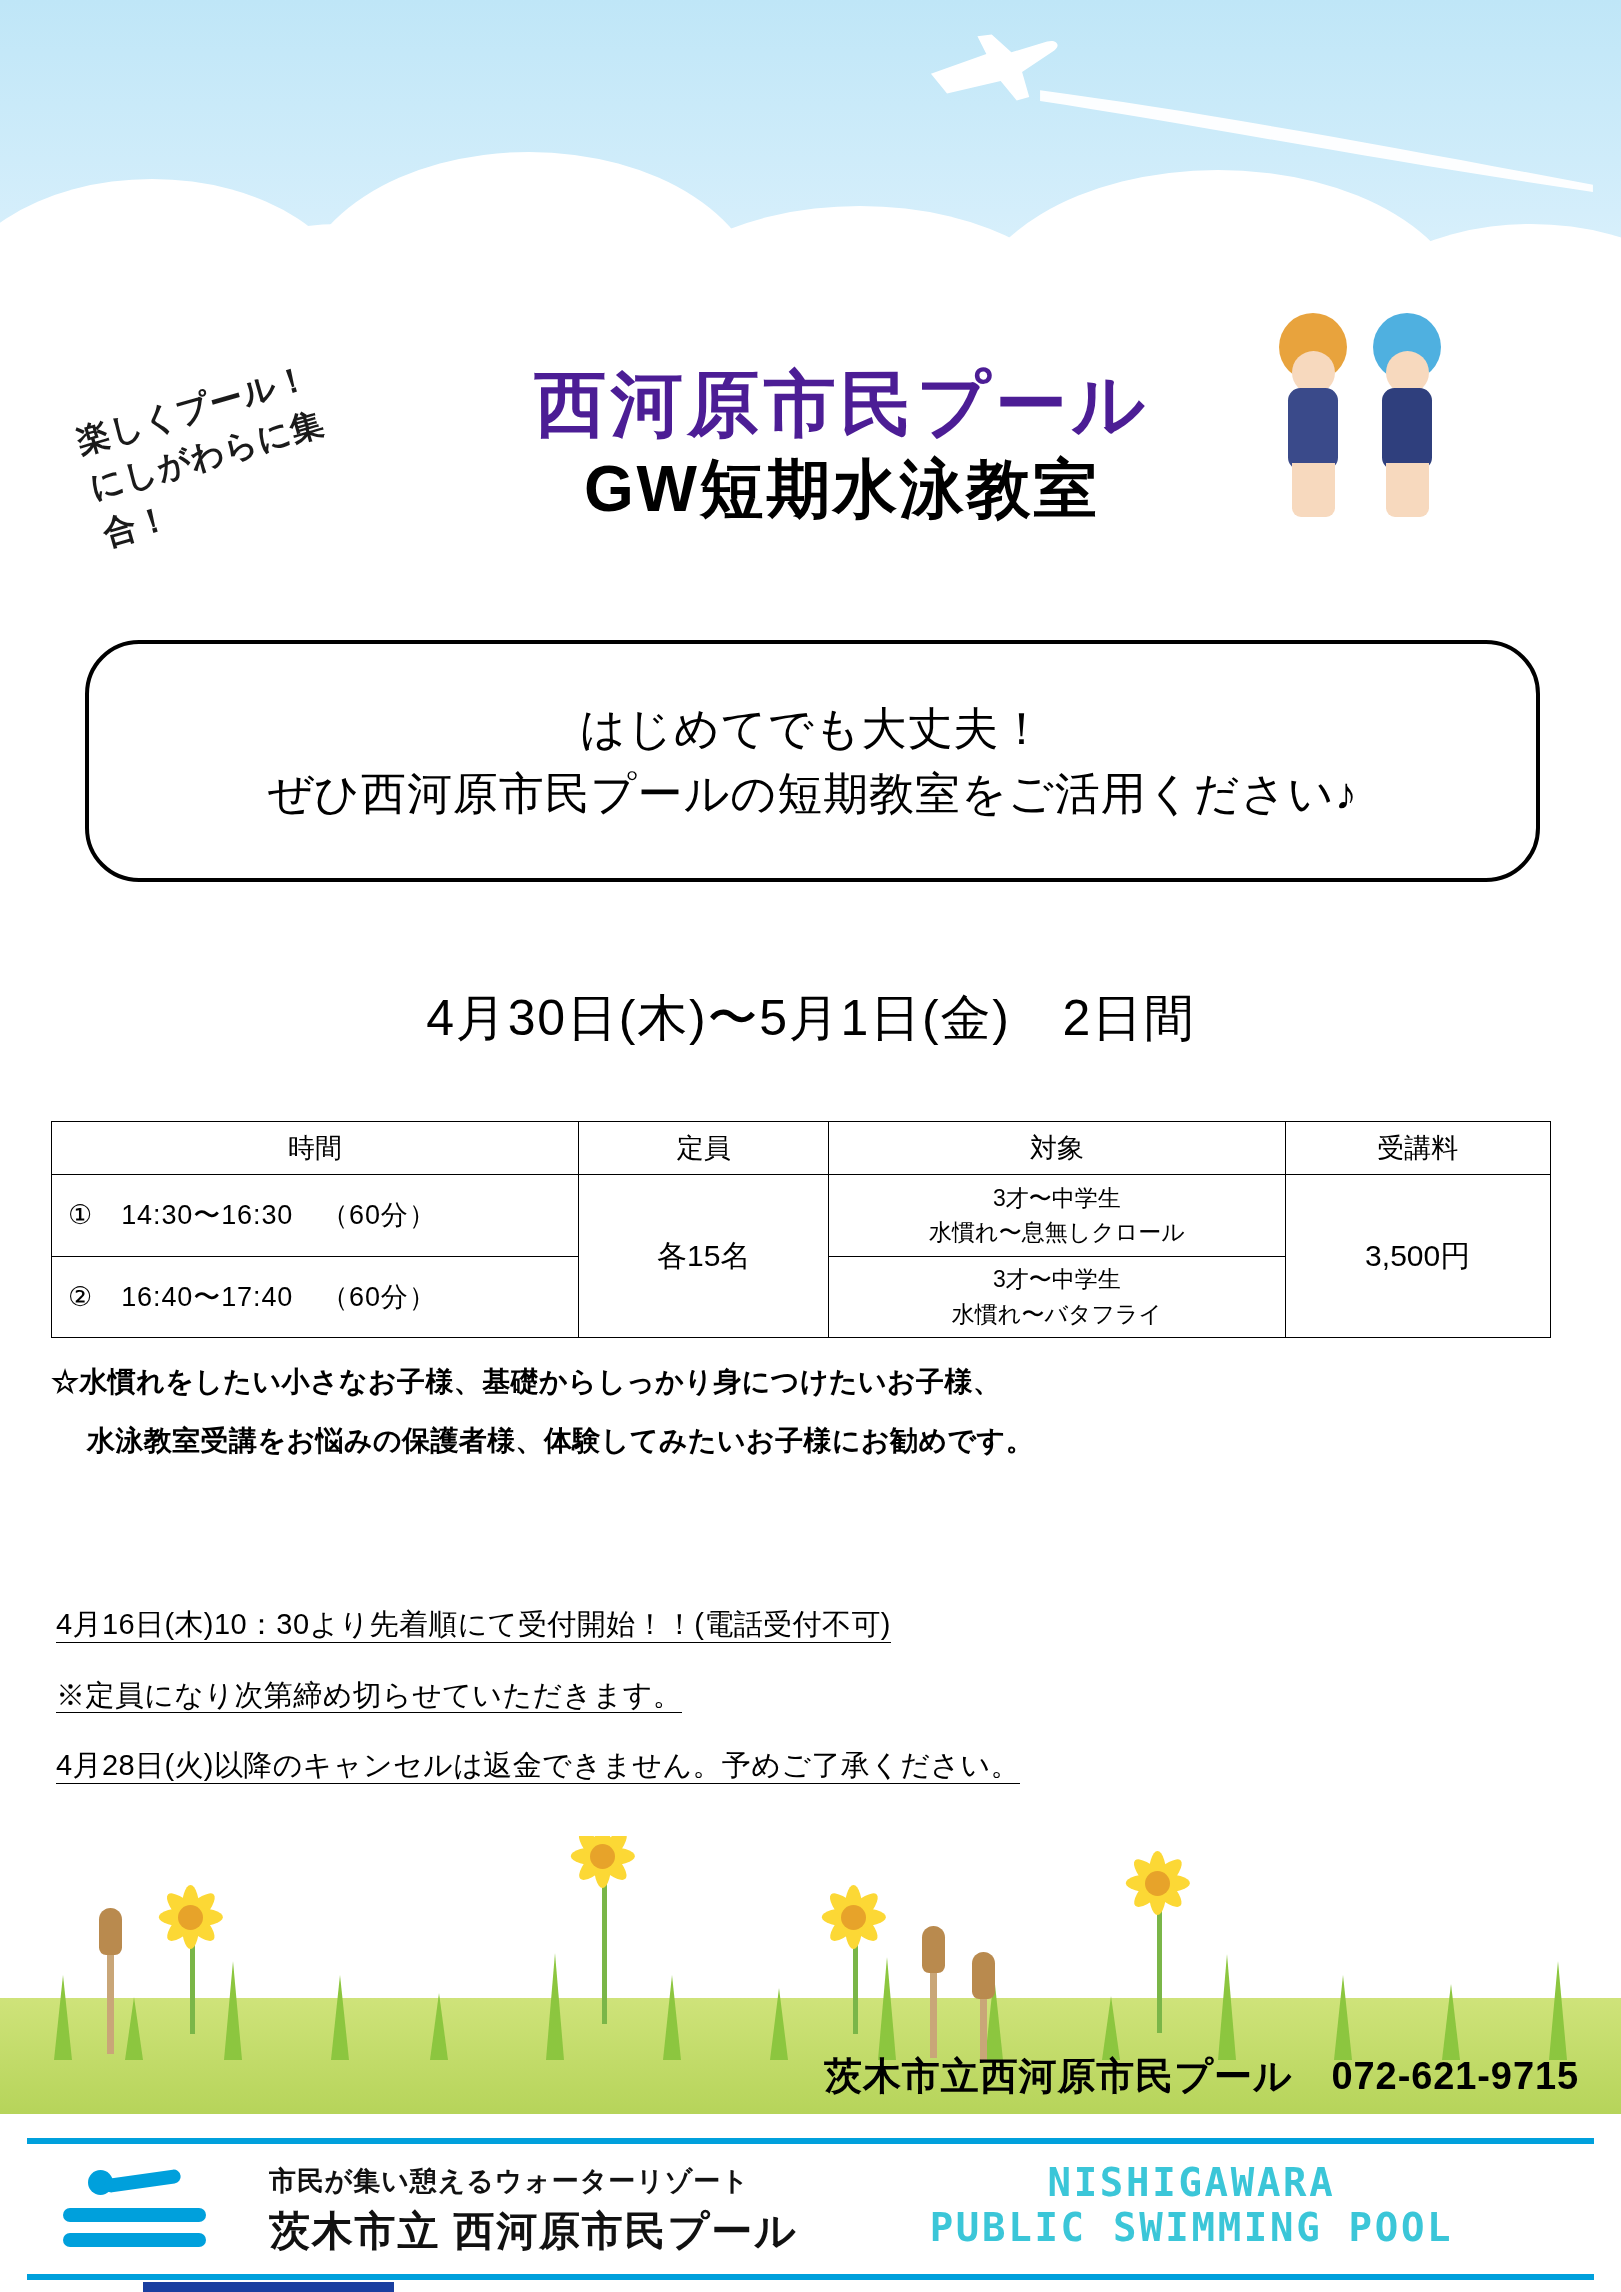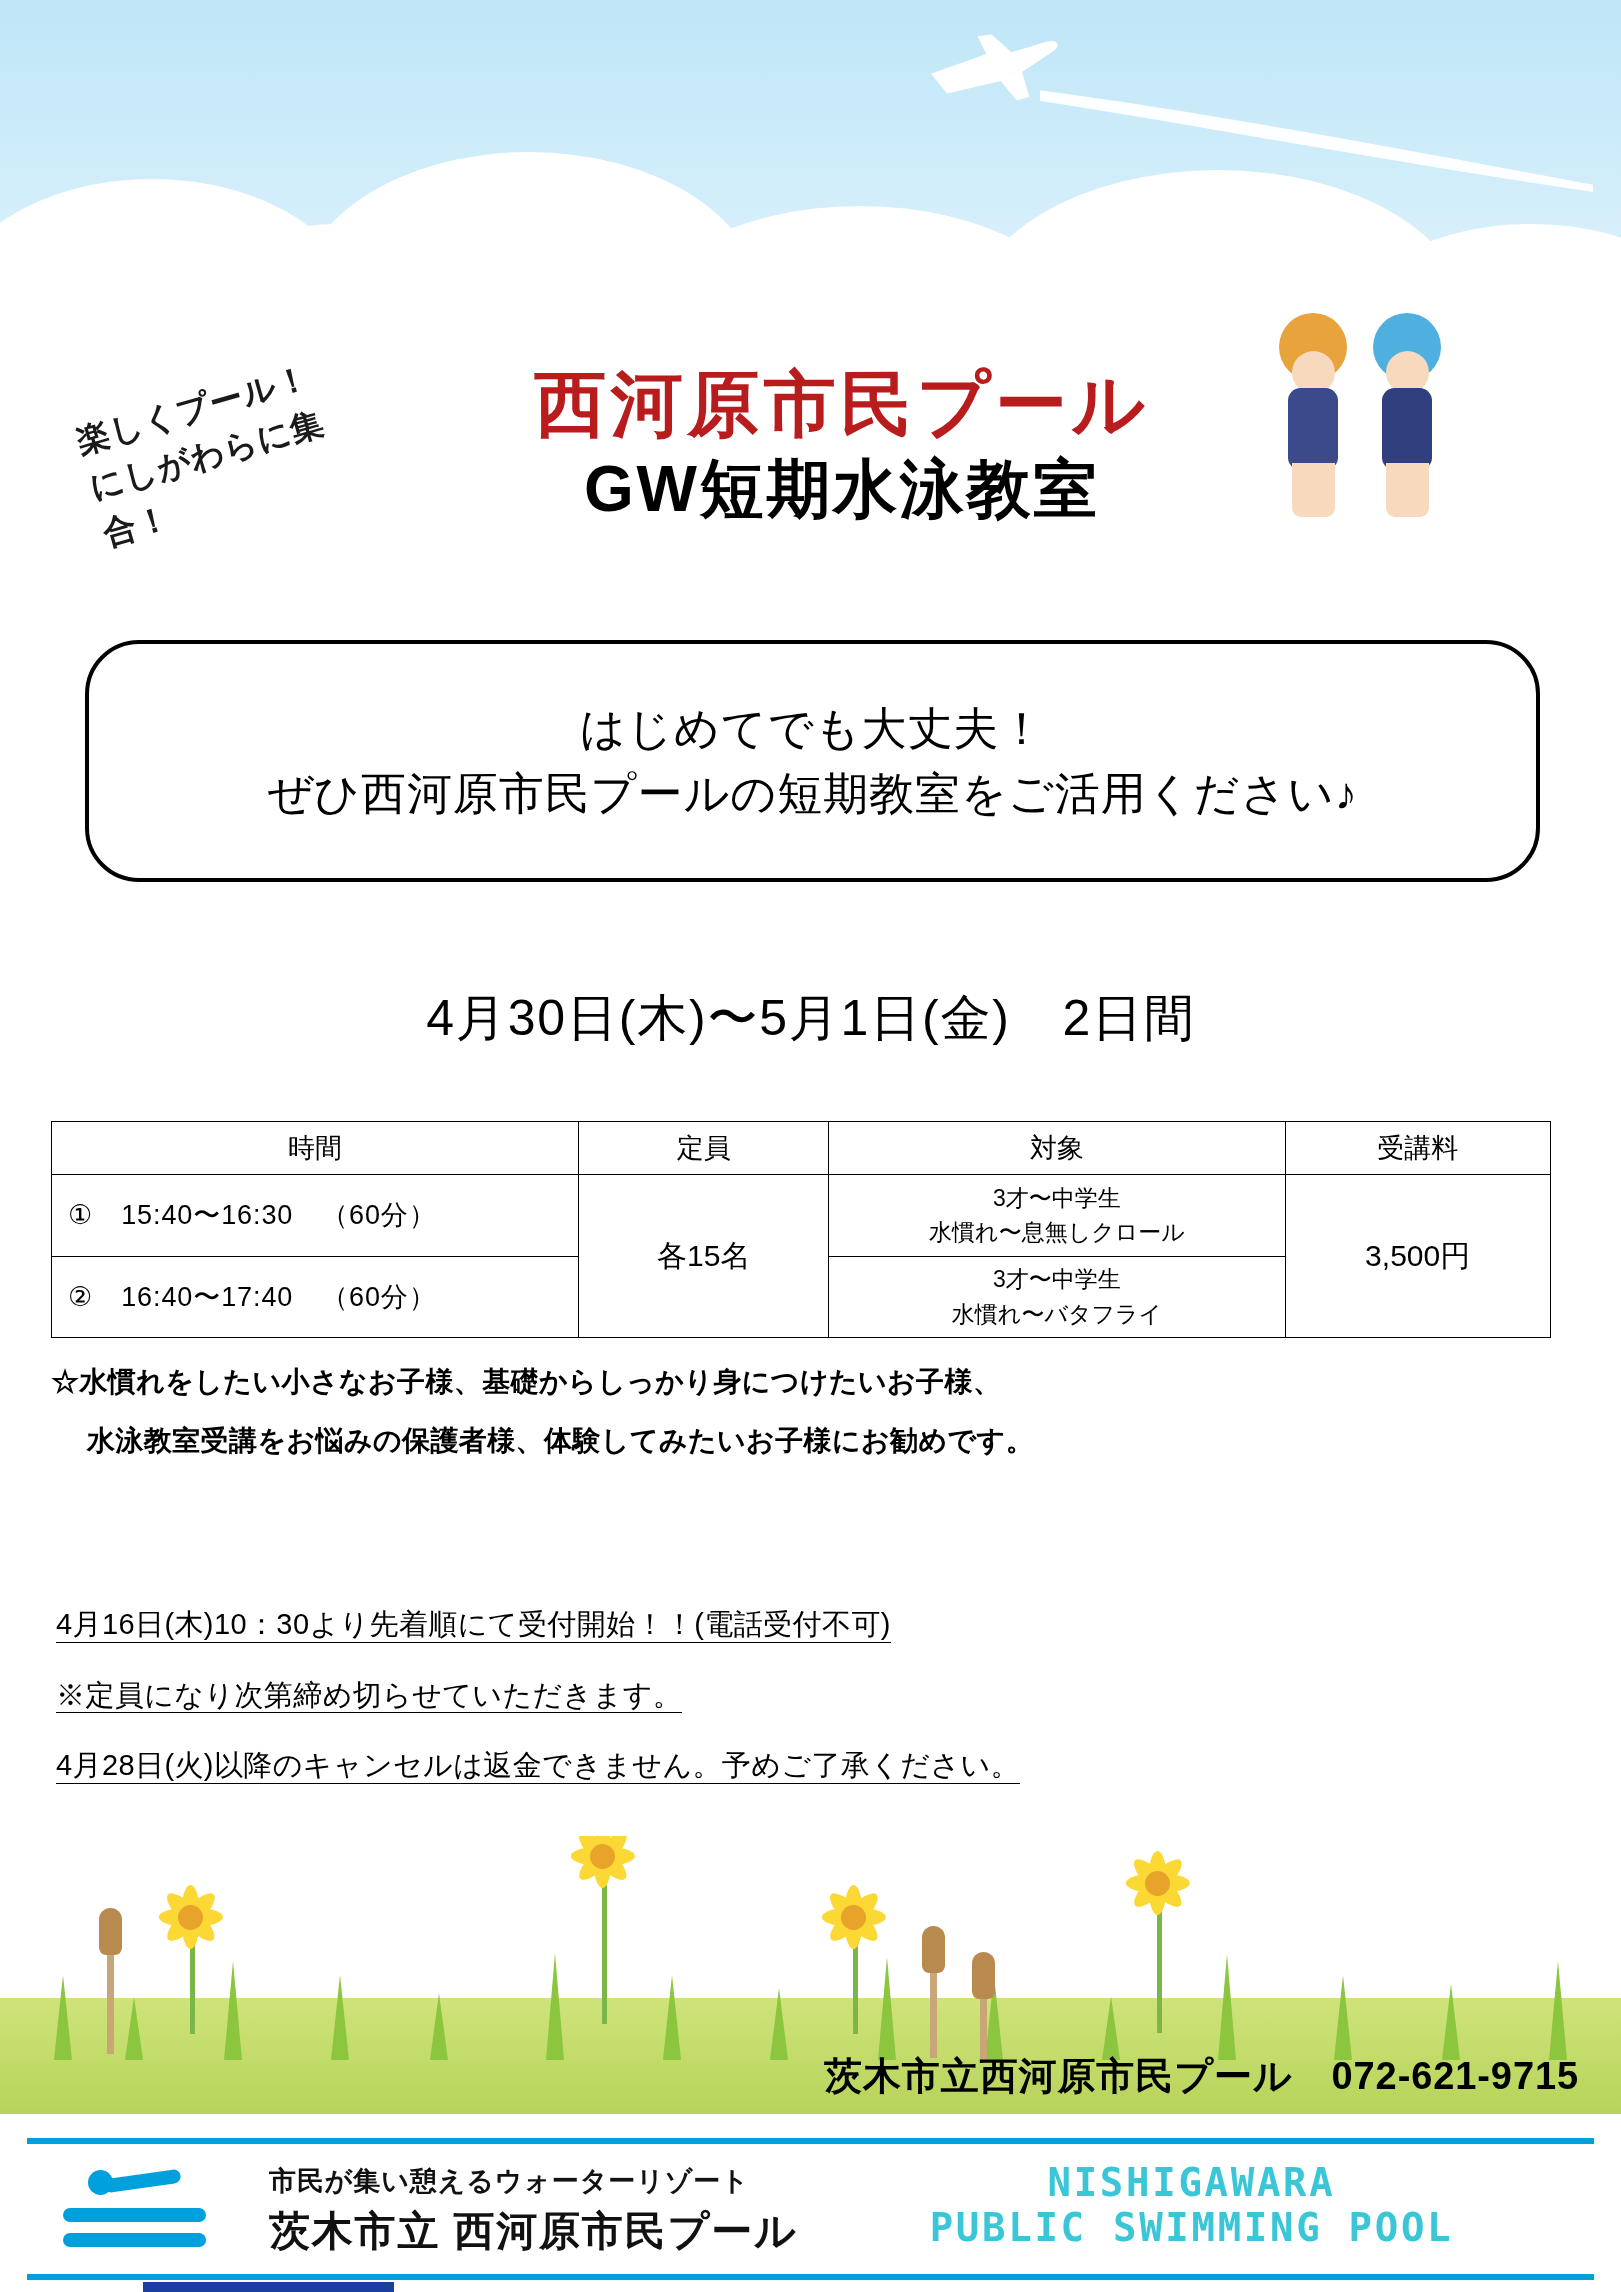--- a/index.html
+++ b/index.html
@@ -67,21 +67,21 @@
     position: absolute;
     left: 421px;
     top: 363px;
     width: 842px;
     text-align: center;
   }
   .title-main {
     font-size: 72px;
     font-weight: bold;
     letter-spacing: 4.5px;
-    color: #b91c1c;
+    color: #4c1d95;
     line-height: 1.15;
     text-shadow: 2.7px 0 0 #fff, -2.7px 0 0 #fff, 0 2.7px 0 #fff, 0 -2.7px 0 #fff;
   }
   .title-sub {
     font-size: 64px;
     font-weight: bold;
     letter-spacing: 2.7px;
     color: #000;
     line-height: 1.2;
     margin-top: 5.4px;
@@ -460,21 +460,21 @@
       <th style="width:519px;">時間</th>
       <th style="width:242px;">定員</th>
       <th style="width:448px;">対象</th>
       <th style="width:257px;">受講料</th>
     </tr>
   </thead>
   <tbody>
     <tr>
       <td class="row-time">
         <span>①</span>
-        <span style="margin-left:19.7px;">15:40〜16:30　（60分）</span>
+        <span style="margin-left:19.7px;">14:30〜16:30　（60分）</span>
       </td>
       <td class="cap-cell" rowspan="2">各15名</td>
       <td class="target-cell">
         <div>3才〜中学生</div>
         <div>水慣れ〜息無しクロール</div>
       </td>
       <td class="fee-cell" rowspan="2">3,500円</td>
     </tr>
     <tr>
       <td class="row-time">

